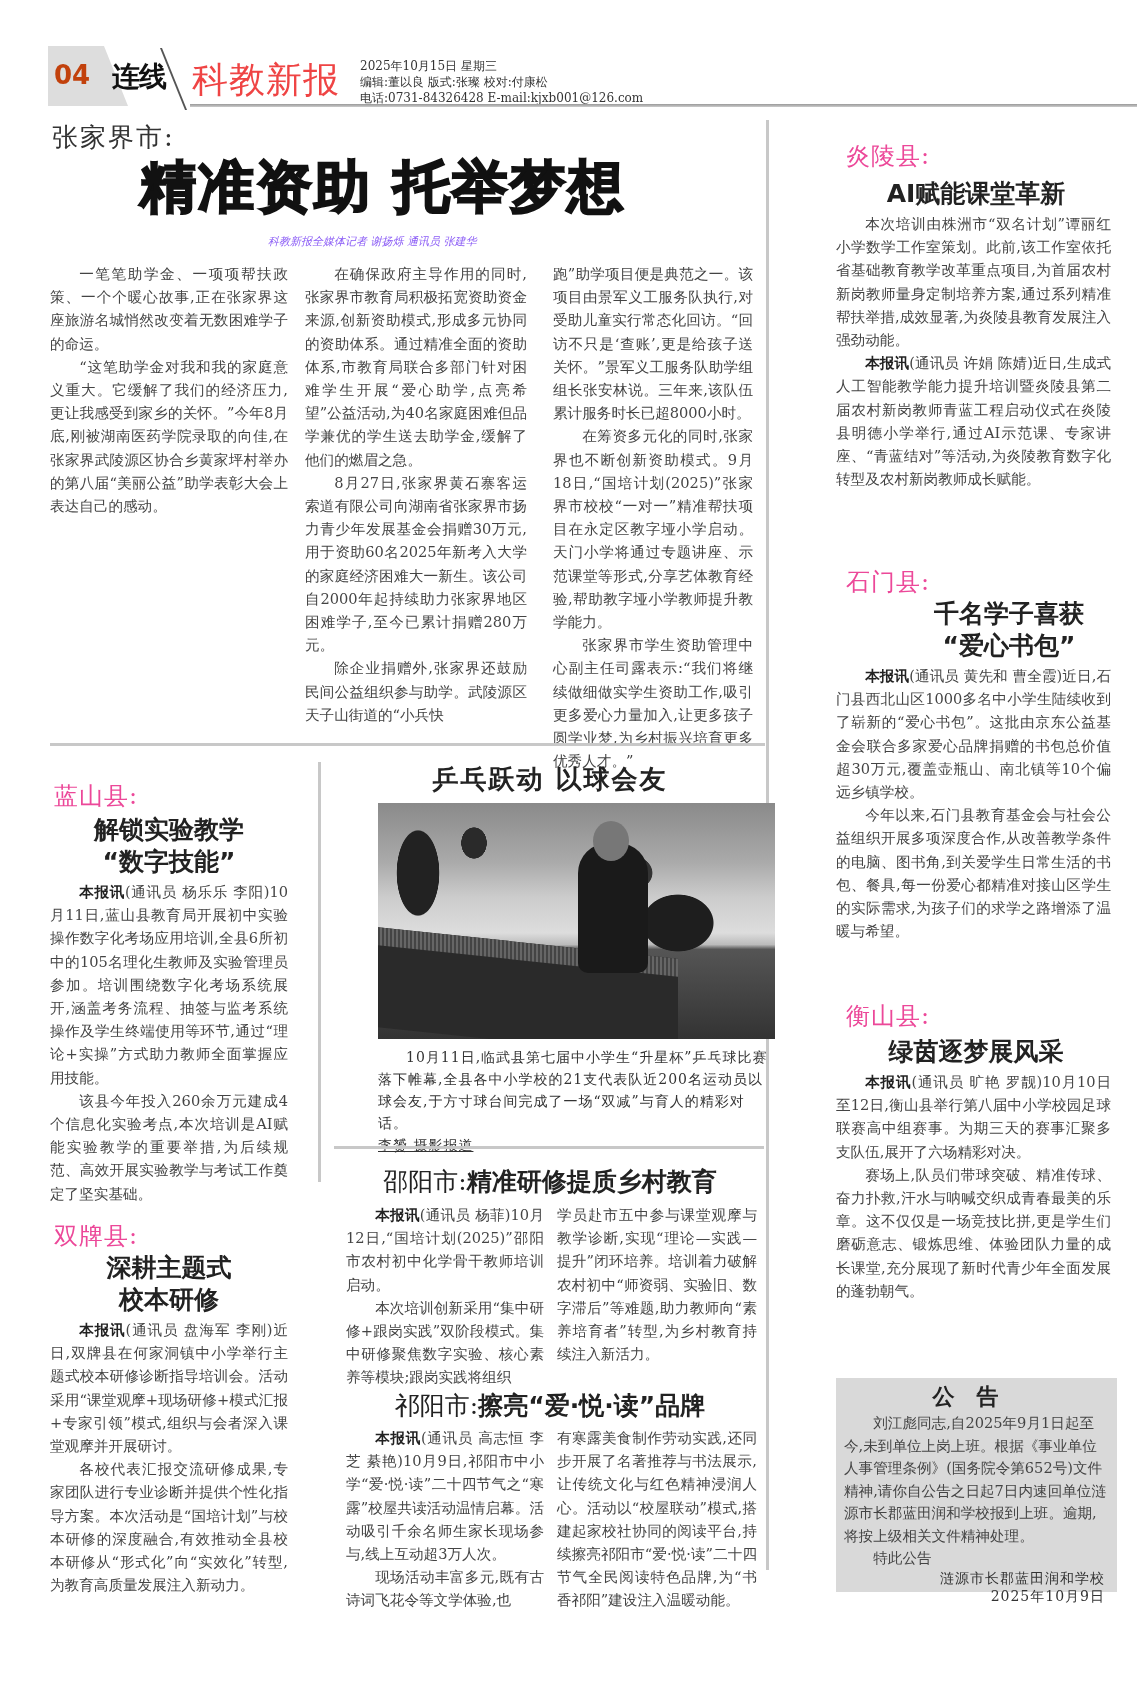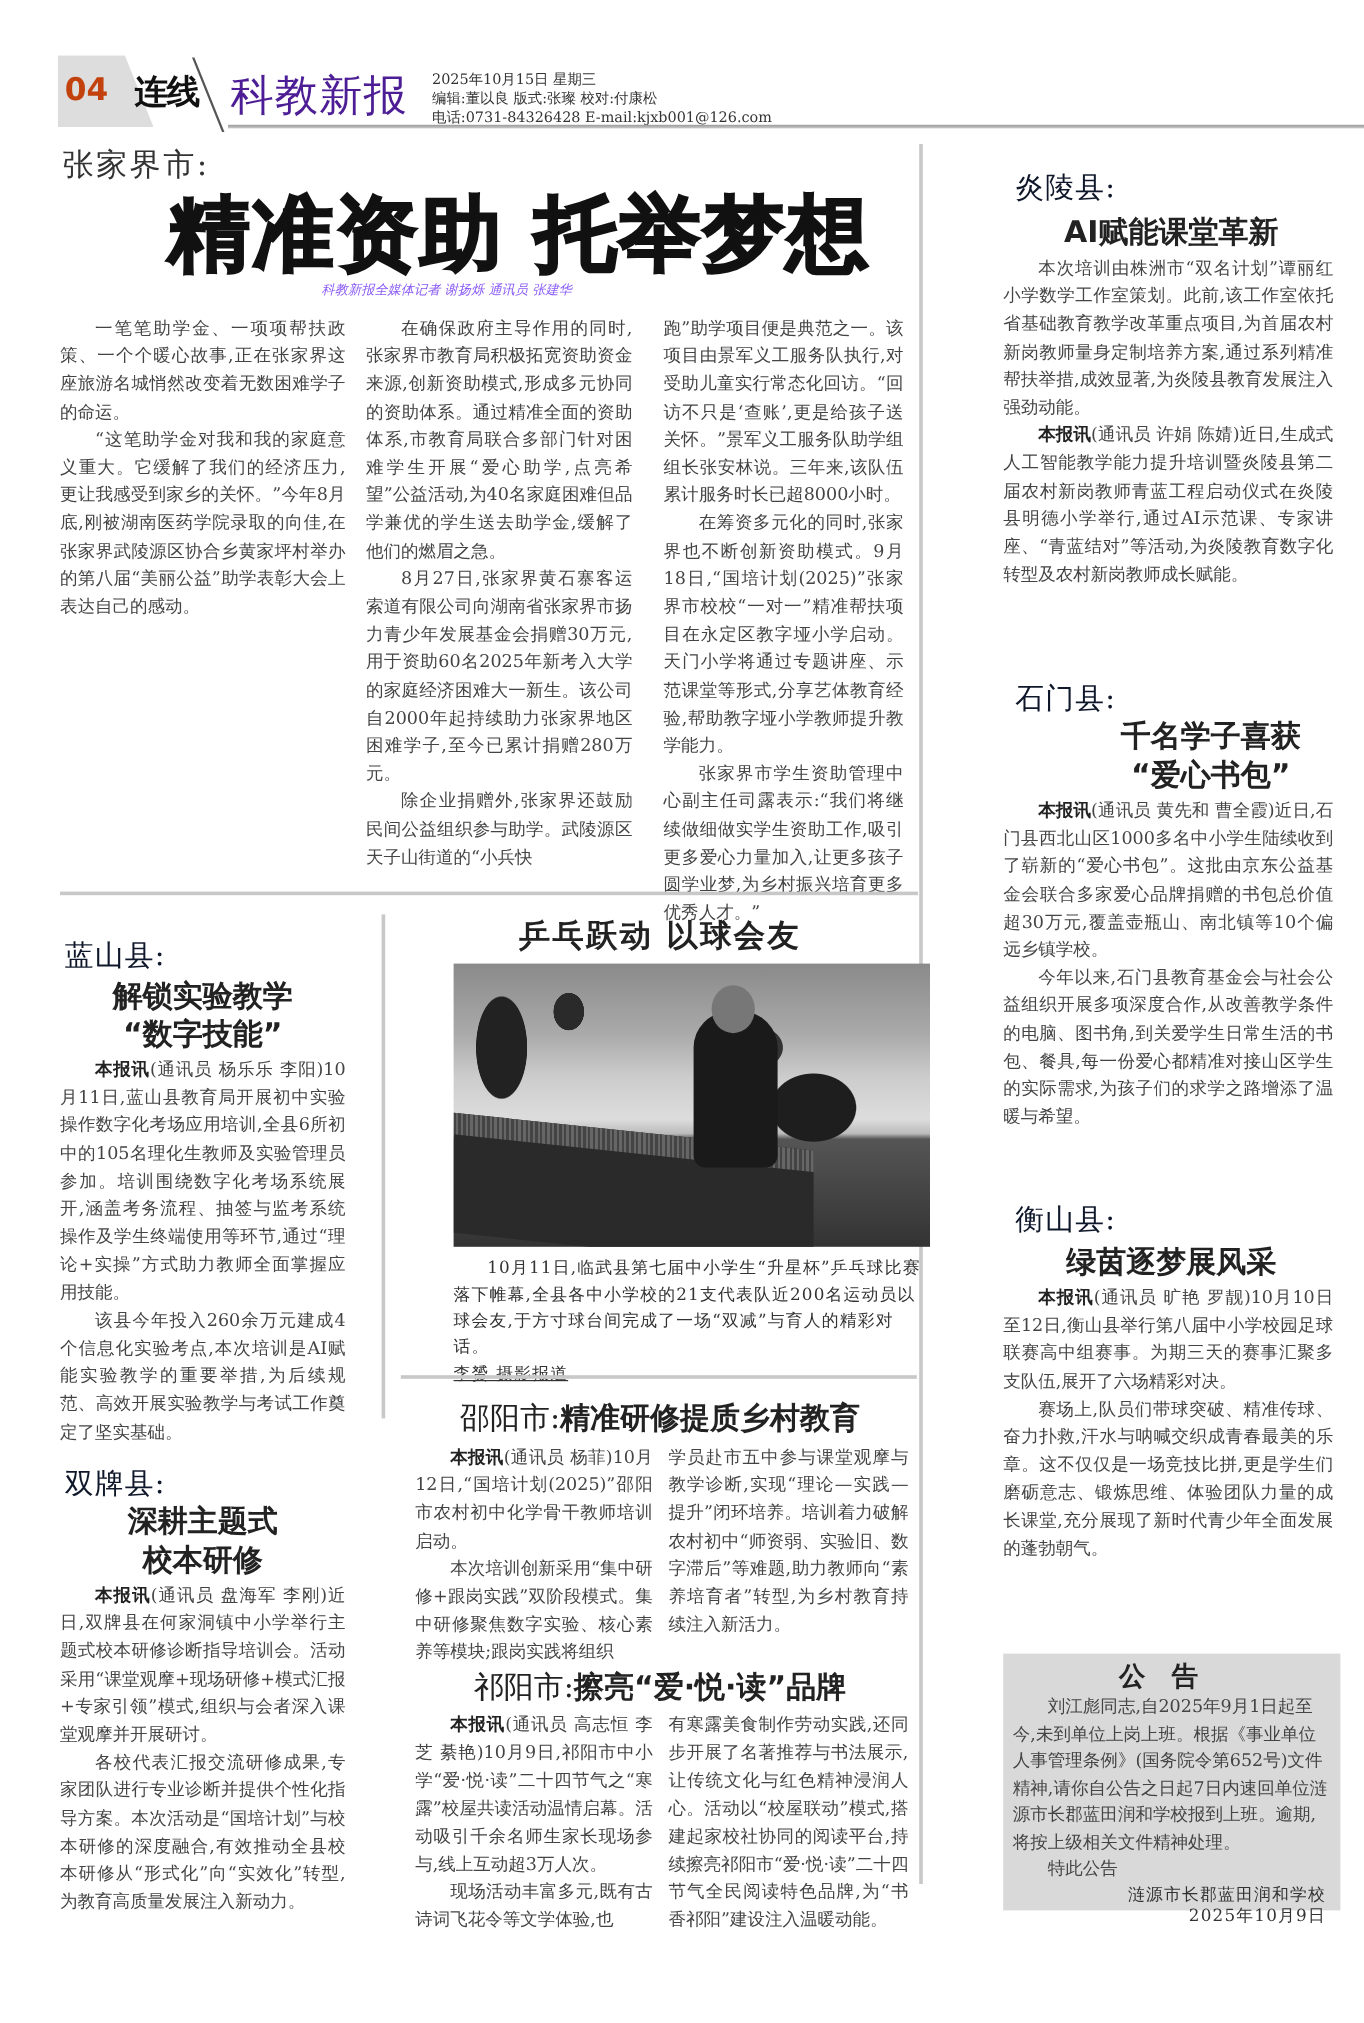--- a/index.html
+++ b/index.html
@@ -4,34 +4,34 @@
 <style>
   html,body{margin:0;padding:0;background:#fff;}
   body{width:1137px;height:1686px;position:relative;overflow:hidden;
        font-family:"DejaVu Serif","Liberation Serif",serif;color:#222;}
   .abs{position:absolute;}
   .masthead-tab{left:48px;top:46px;width:80px;height:60px;background:#ddd;
        clip-path:polygon(0 0,70% 0,100% 100%,0 100%);}
   .page-num{left:54px;top:60px;font-family:"DejaVu Sans",sans-serif;font-weight:bold;font-size:26px;color:#c2410c;}
   .section-name{left:112px;top:58px;font-family:"DejaVu Sans",sans-serif;font-weight:bold;font-size:28px;color:#111;letter-spacing:-1px;}
   .slash{left:160px;top:48px;width:2px;height:62px;background:#555;transform:skewX(22deg);transform-origin:top left;}
-  .paper-name{left:192px;top:56px;font-size:36px;color:#4c1d95;letter-spacing:1px;}
+  .paper-name{left:192px;top:56px;font-size:36px;color:#ef4444;letter-spacing:1px;}
   .meta{left:360px;top:58px;font-size:12px;line-height:16px;color:#333;}
   .meta div{white-space:nowrap;}
   .masthead-rule{left:190px;top:104px;width:947px;height:3px;background:linear-gradient(#999,#ccc);}
   .v-rule{width:3px;background:#c8c8c8;}
   .h-rule{height:3px;background:#c8c8c8;}
   .kicker{font-size:26px;color:#333;letter-spacing:2px;}
-  .big-title{font-family:"DejaVu Sans",sans-serif;font-weight:900;font-size:68px;color:#111;letter-spacing:2px;
+  .big-title{font-family:"DejaVu Sans",sans-serif;font-weight:900;font-size:56px;color:#111;letter-spacing:2px;
        -webkit-text-stroke:2px #111;}
   .byline{font-size:11px;color:#8b5cf6;font-style:italic;}
   .col{font-size:14.6px;line-height:23.2px;color:#444;text-align:justify;}
   .col p{margin:0;text-indent:2em;}
   .col p.noindent{text-indent:0;}
-  .sub-kicker{font-size:24px;color:#0f172a;letter-spacing:1px;}
+  .sub-kicker{font-size:24px;color:#ec4899;letter-spacing:1px;}
   .sub-title{font-family:"DejaVu Sans",sans-serif;font-weight:bold;font-size:25px;color:#222;text-align:center;line-height:32px;}
   .lead{font-weight:bold;color:#222;}
   .photo-title{font-weight:bold;font-size:26px;color:#222;text-align:center;letter-spacing:2px;}
   .photo{left:378px;top:803px;width:397px;height:236px;
       background:
         radial-gradient(ellipse 40px 30px at 250px 70px,#333 0 60%,transparent 62%),
         radial-gradient(ellipse 18px 22px at 96px 40px,#2a2a2a 0 70%,transparent 72%),
         radial-gradient(ellipse 30px 60px at 40px 70px,#222 0 70%,transparent 72%),
         radial-gradient(ellipse 50px 40px at 300px 120px,#1e1e1e 0 70%,transparent 72%),
         linear-gradient(#8a8a8a 0,#aaa 25%,#ccc 40%,#ddd 55%,#bbb 60%,#555 62%,#333 100%);

